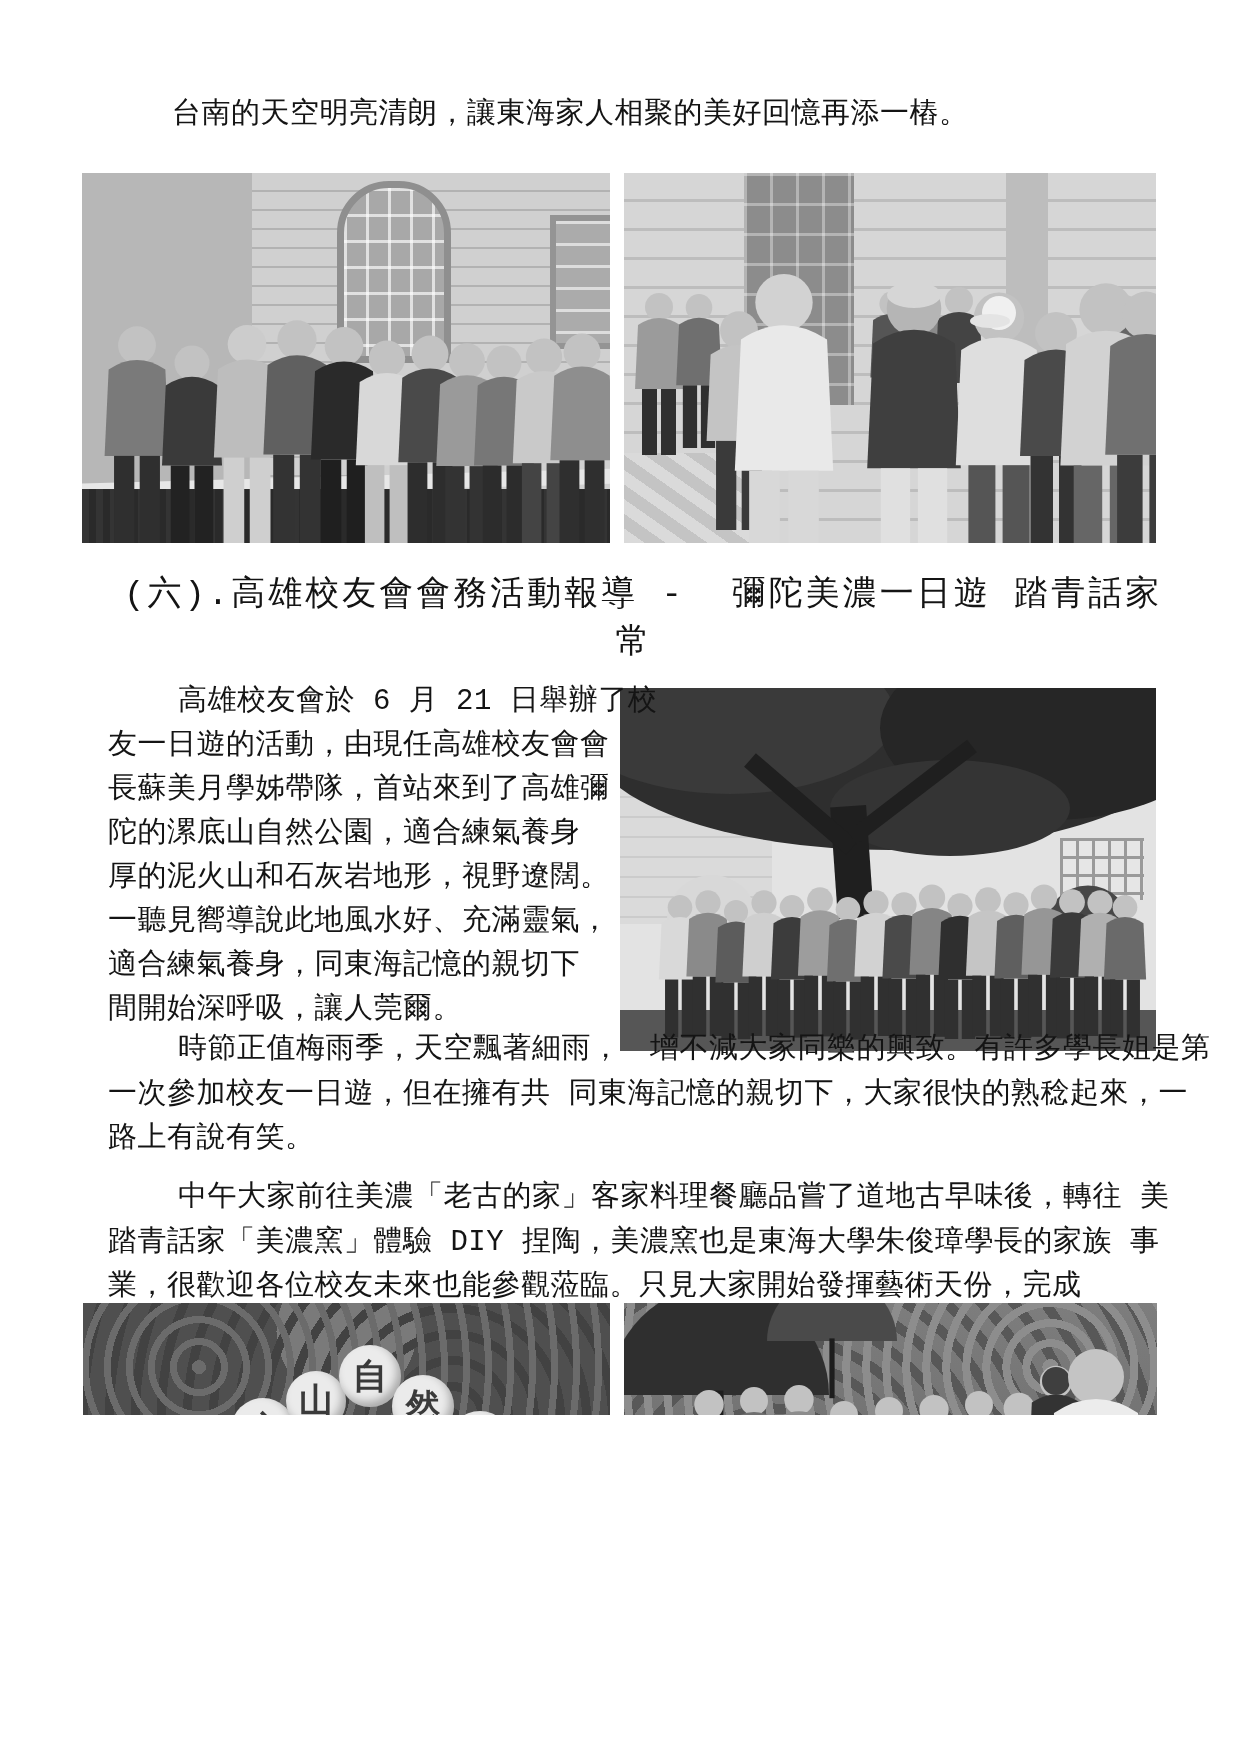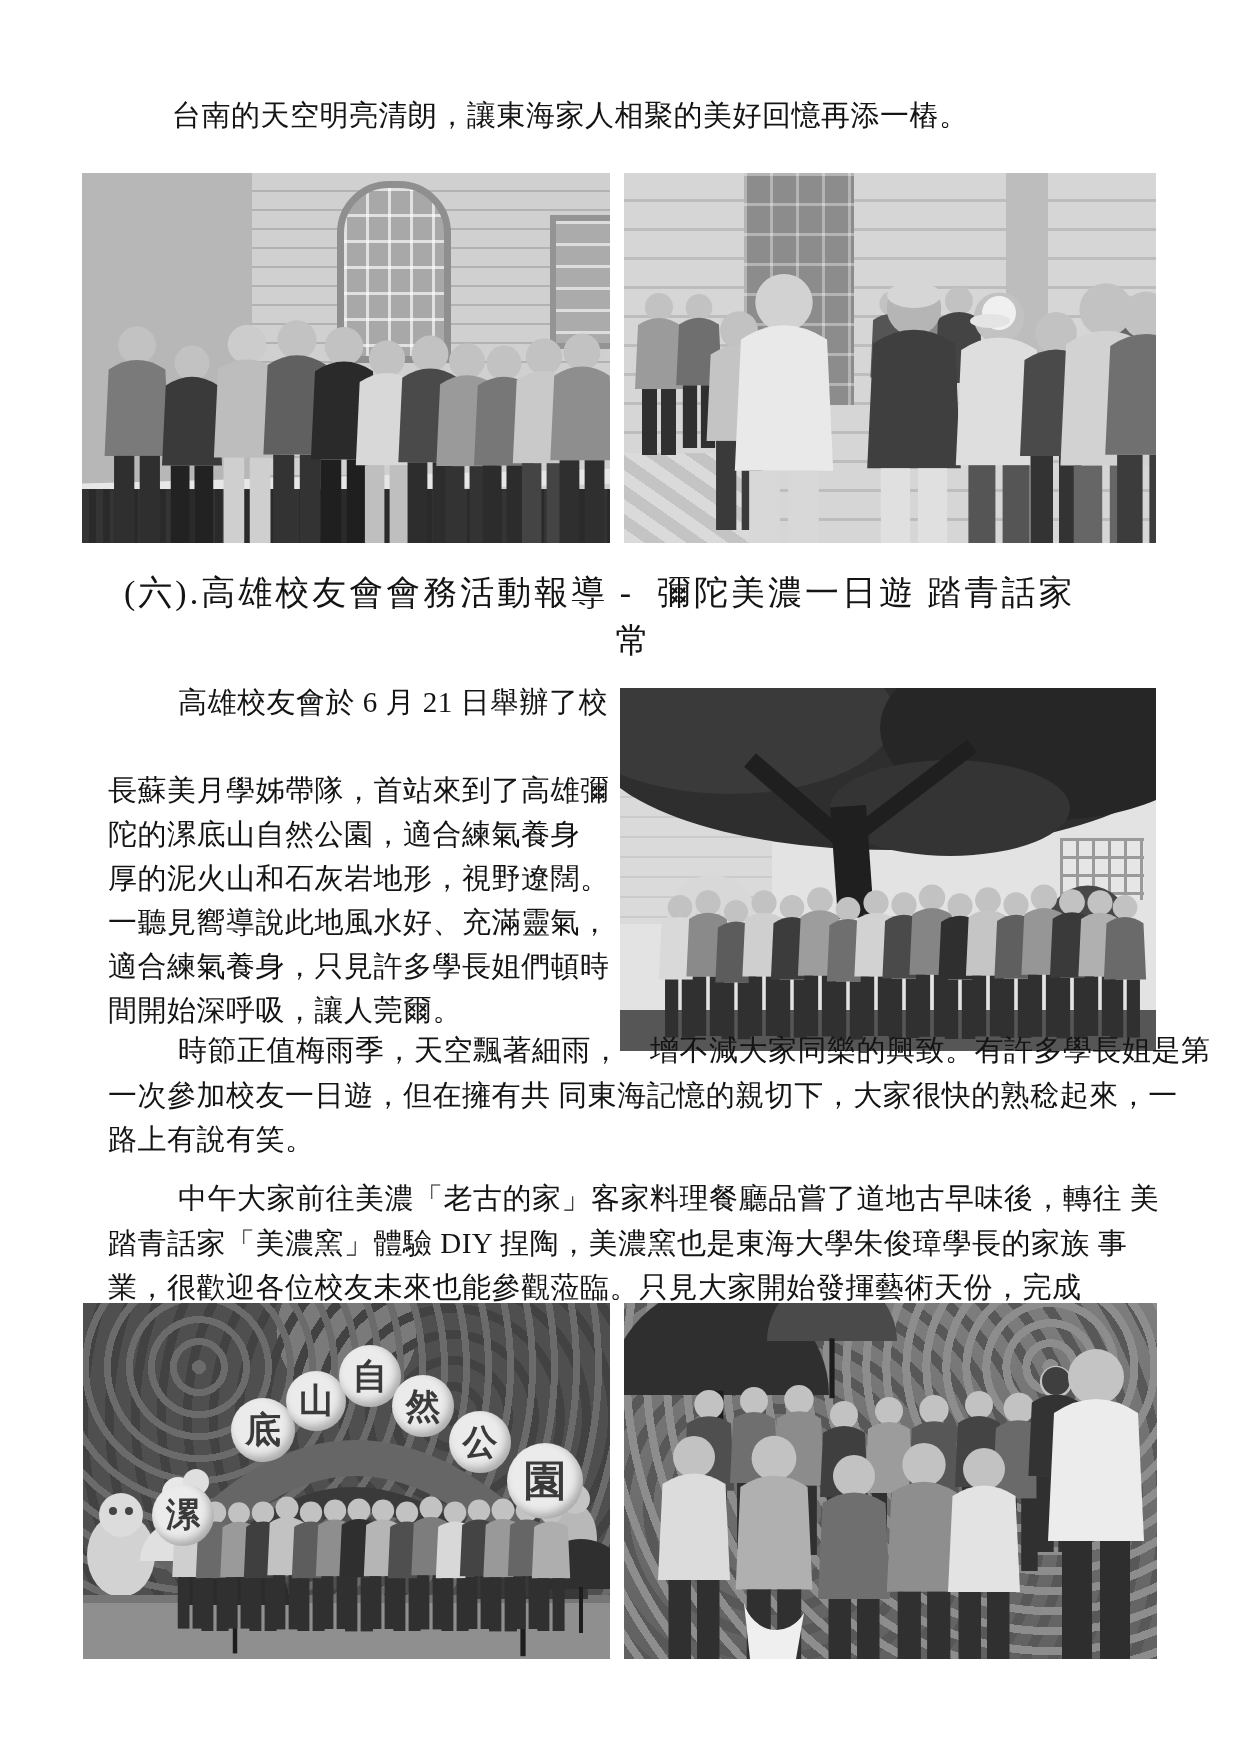--- a/index.html
+++ b/index.html
@@ -1,17 +1,17 @@
 <!DOCTYPE html>
 <html><head>
 <meta charset="utf-8">
 <style>
   html,body{margin:0;padding:0;background:#ffffff;}
-  .page{position:relative;width:1241px;height:1755px;background:#ffffff;overflow:hidden;
-        font-family:Liberation Serif, serif;color:#141414;}
+  .page{position:relative;width:1241px;height:1415px;background:#ffffff;overflow:hidden;
+        font-family:Liberation Mono, monospace;color:#141414;}
   .t{position:absolute;white-space:pre;font-size:29px;line-height:36px;letter-spacing:0.5px;}
   .h{position:absolute;white-space:pre;font-size:34px;letter-spacing:3px;}
   .h-center{position:absolute;left:108px;width:1052px;text-align:center;font-size:34px;letter-spacing:3px;}
   .photo{position:absolute;overflow:hidden;background:#bdbdbd;}
   .photo svg{position:absolute;left:0;top:0;width:100%;height:100%;}
   .layer{position:absolute;}
   .csign{position:absolute;border-radius:50%;background:#ebebeb;color:#3a3a3a;
          display:flex;align-items:center;justify-content:center;font-weight:bold;
          box-shadow:inset -4px -5px 9px rgba(0,0,0,.28);}
 </style>
@@ -132,25 +132,26 @@
       <use href="#person" transform="translate(368,330) scale(0.92)" style="--top:#c5c5c5"></use>
       <use href="#person" transform="translate(396,332) scale(0.9)" style="--top:#5f5f5f"></use>
       <use href="#person" transform="translate(424,330) scale(0.94)" style="--top:#969696"></use>
       <use href="#person" transform="translate(452,332) scale(0.92)" style="--top:#3a3a3a"></use>
       <use href="#person" transform="translate(480,330) scale(0.9)" style="--top:#b0b0b0"></use>
       <use href="#person" transform="translate(505,332) scale(0.88)" style="--top:#6a6a6a"></use>
     </svg>
   </div>
 
   <div class="t" style="left:178px;top:684px;">高雄校友會於 6 月 21 日舉辦了校</div>
+  <div class="t" style="left:108px;top:728px;">友一日遊的活動，由現任高雄校友會會</div>
   <div class="t" style="left:108px;top:772px;">長蘇美月學姊帶隊，首站來到了高雄彌</div>
   <div class="t" style="left:108px;top:816px;">陀的漯底山自然公園，適合練氣養身</div>
   <div class="t" style="left:108px;top:860px;">厚的泥火山和石灰岩地形，視野遼闊。</div>
   <div class="t" style="left:108px;top:904px;">一聽見嚮導說此地風水好、充滿靈氣，</div>
-  <div class="t" style="left:108px;top:948px;">適合練氣養身，只見許多學長姐們頓時</div>
+  <div class="t" style="left:108px;top:948px;">適合練氣養身，同東海記憶的親切下</div>
   <div class="t" style="left:108px;top:992px;">間開始深呼吸，讓人莞爾。</div>
 
   <div class="t" style="left:178px;top:1032px;">時節正值梅雨季，天空飄著細雨，　增不減大家同樂的興致。有許多學長姐是第</div>
   <div class="t" style="left:108px;top:1077px;">一次參加校友一日遊，但在擁有共 同東海記憶的親切下，大家很快的熟稔起來，一</div>
   <div class="t" style="left:108px;top:1121px;">路上有說有笑。</div>
 
   <div class="t" style="left:178px;top:1180px;">中午大家前往美濃「老古的家」客家料理餐廳品嘗了道地古早味後，轉往 美</div>
   <div class="t" style="left:108px;top:1225px;">踏青話家「美濃窯」體驗 DIY 捏陶，美濃窯也是東海大學朱俊璋學長的家族 事</div>
   <div class="t" style="left:108px;top:1269px;">業，很歡迎各位校友未來也能參觀蒞臨。只見大家開始發揮藝術天份，完成</div>
 

